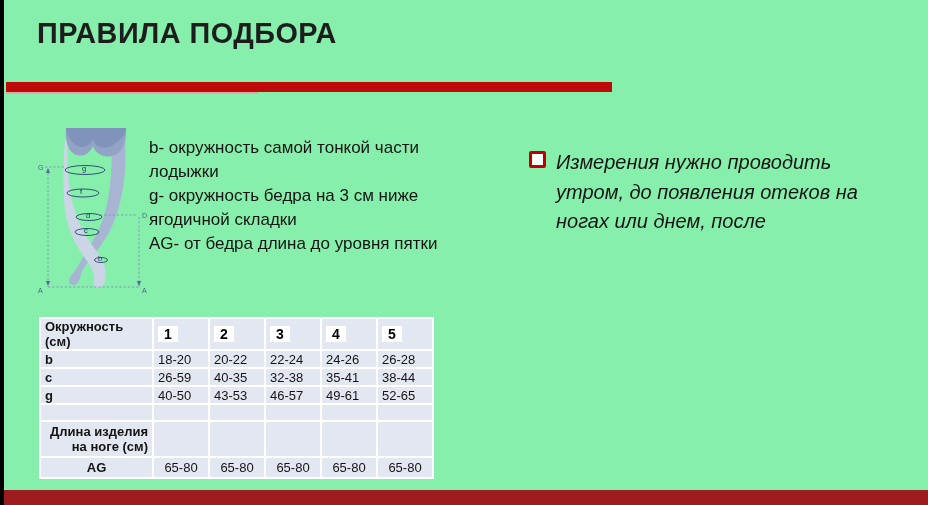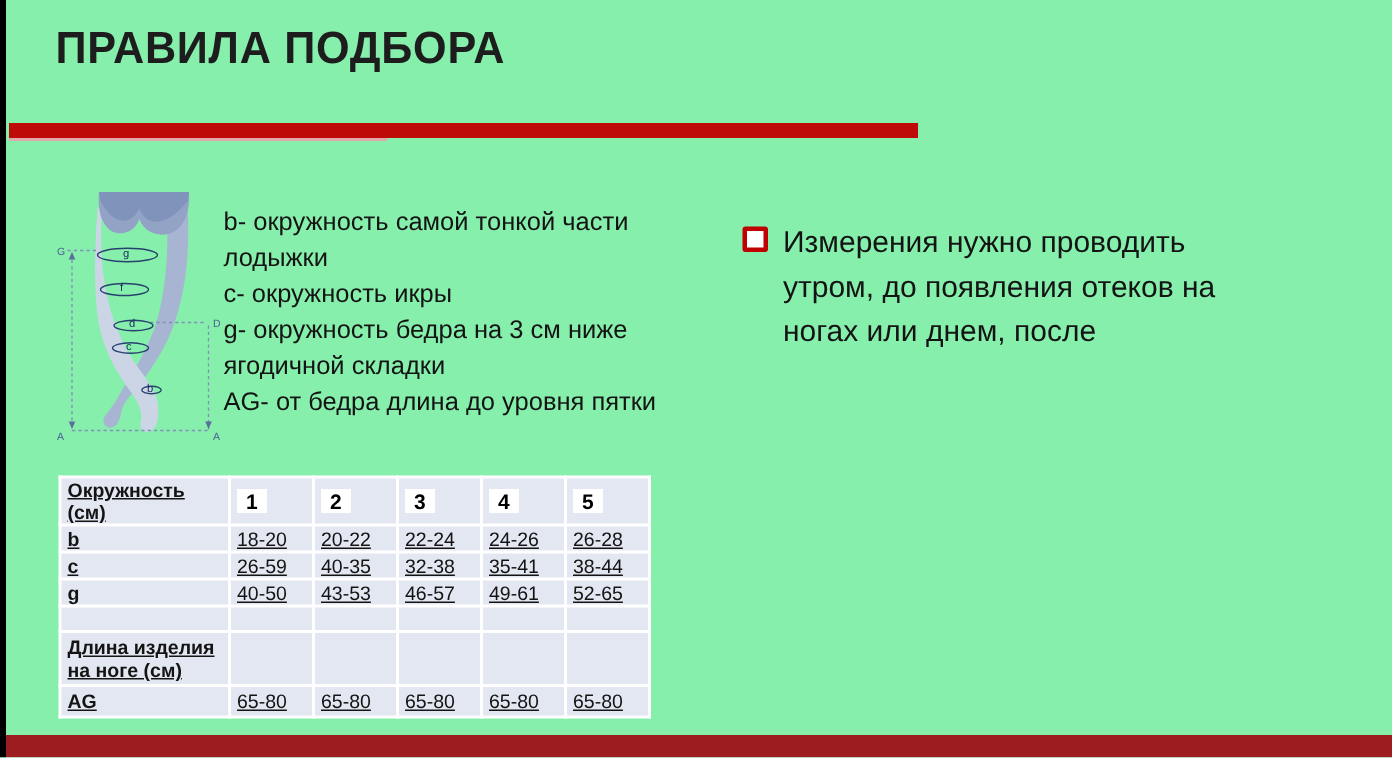--- a/index.html
+++ b/index.html
@@ -17,43 +17,43 @@
   .title-bar-under{position:absolute;left:2px;top:92px;width:252px;height:2px;background:#e2a9ad;}
 
   .diagram{position:absolute;left:33px;top:127px;width:115px;height:170px;}
 
   .definitions{
     position:absolute;left:145px;top:136px;width:296px;
     font-size:17px;line-height:24px;color:#141414;
   }
   .definitions .def-line{margin:0;}
 
-  .note{position:absolute;left:491px;top:148px;width:400px;}
+  .note{position:absolute;left:525px;top:148px;width:400px;font-style:italic;}
   .note .bullet{
     position:absolute;left:0;top:3px;width:11px;height:11px;
     border:3.5px solid #c00000;border-radius:2px;background:#fff;
   }
   .note .note-text{margin-left:27px;font-size:20px;line-height:29.5px;color:#141414;}
 
   .size-table{
     position:absolute;left:35px;top:317px;
     border-collapse:collapse;table-layout:fixed;
     font-size:13px;color:#141414;
   }
   .size-table td{
     background:#e3e7f1;border:2px solid #ffffff;
-    padding:0 4px;height:16px;vertical-align:middle;white-space:nowrap;text-decoration:underline;
+    padding:0 4px;height:16px;vertical-align:middle;white-space:nowrap;
   }
   .size-table td.lbl{font-weight:700;white-space:normal;line-height:15px;}
   .size-table td.c0{width:103px;}
   .size-table td.cN{width:46px;}
   .size-table tr.hdr td{height:17px;}
   .size-table tr.spacer td{height:15px;}
-  .size-table tr.dlina td{height:34px;}
-  .size-table tr.ag td{height:19px;}
+  .size-table tr.dlina td{height:34px;text-align:right;}
+  .size-table tr.ag td{height:19px;text-align:center;}
   .size-num{
     display:inline-block;background:#ffffff;padding:0 6px;
     font-weight:700;font-size:14px;color:#000;
   }
   .footer-bar{position:absolute;left:0;top:490px;width:928px;height:15px;background:#9d1c20;}
 </style>
 </head>
 <body>
 
 <div class="slide">
@@ -103,21 +103,20 @@
     <g font-size="7" fill="#4a5f93" font-family="'Liberation Sans',sans-serif">
       <text x="1" y="43">G</text>
       <text x="105" y="91">D</text>
       <text x="1" y="166">A</text>
       <text x="105" y="166">A</text>
     </g>
   </svg>
 
   <div class="definitions">
     <div class="def-line">b- окружность самой тонкой части лодыжки</div>
-    <div class="def-line">c- окружность икры</div>
     <div class="def-line">g- окружность бедра на 3 см ниже ягодичной складки</div>
     <div class="def-line">AG- от бедра длина до уровня пятки</div>
   </div>
 
   <div class="note">
     <div class="bullet"></div>
     <div class="note-text">
       <div>Измерения нужно проводить</div>
       <div>утром, до появления отеков на</div>
       <div>ногах или днем, после</div>

